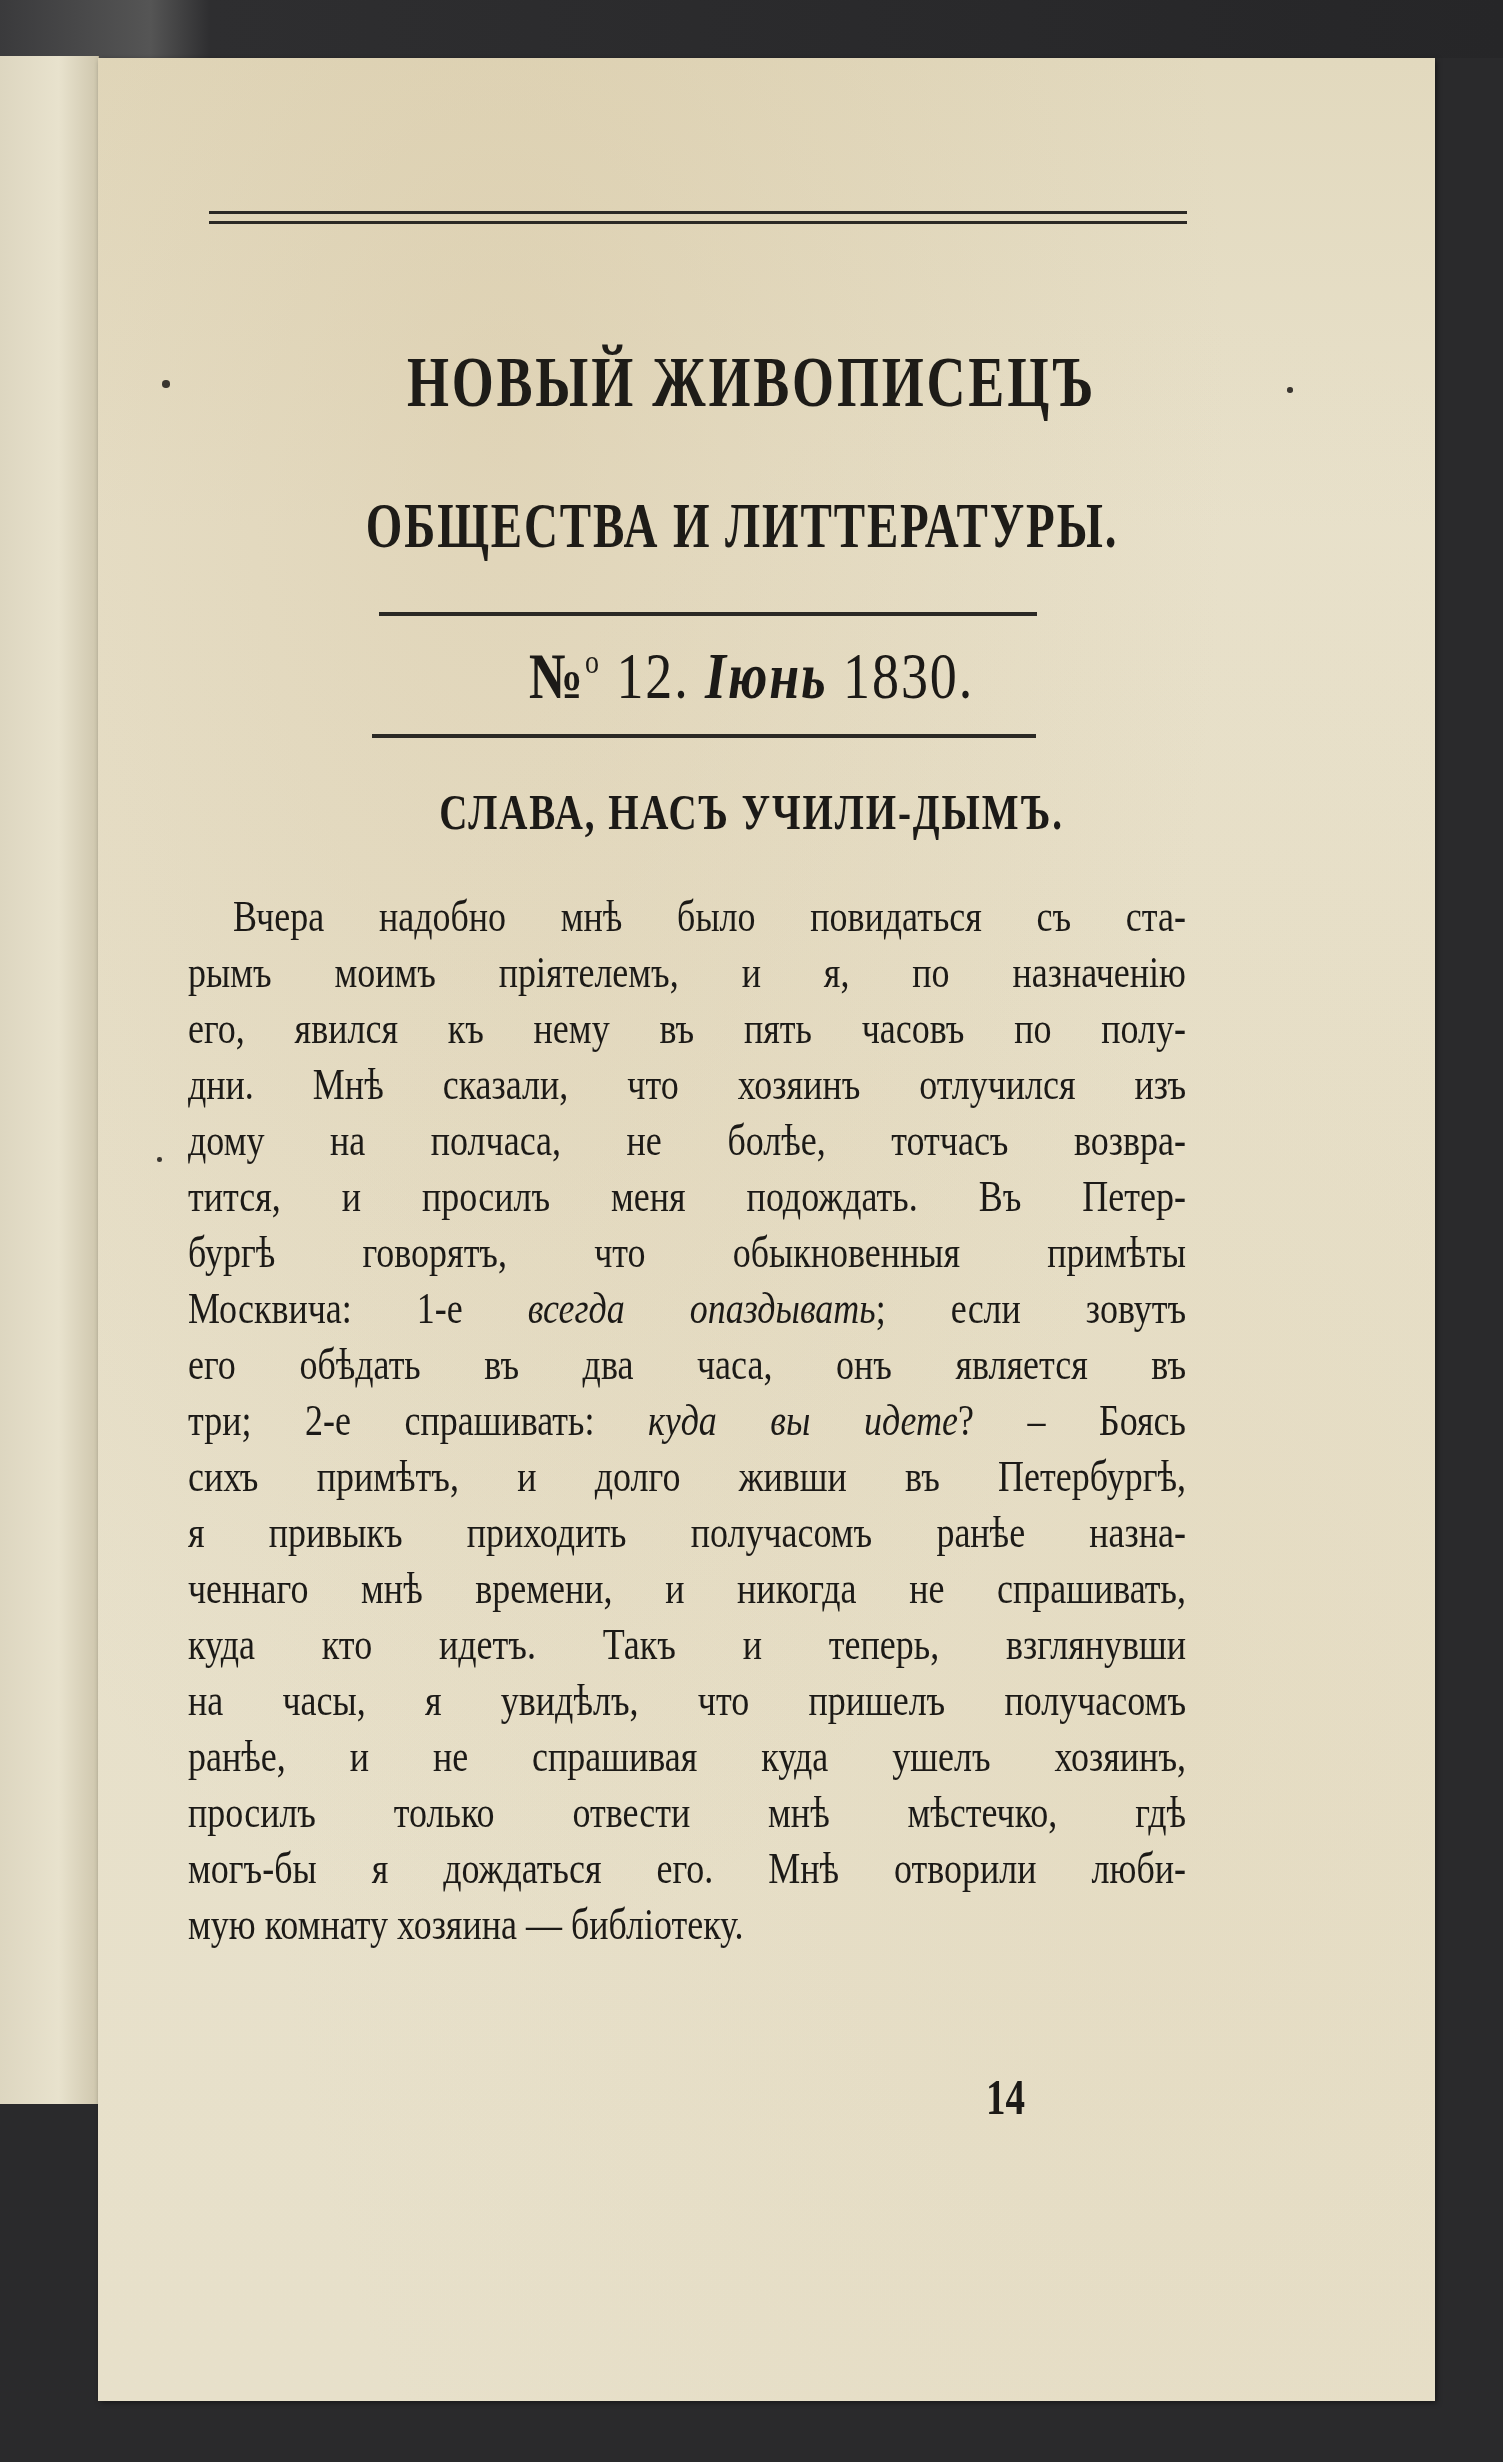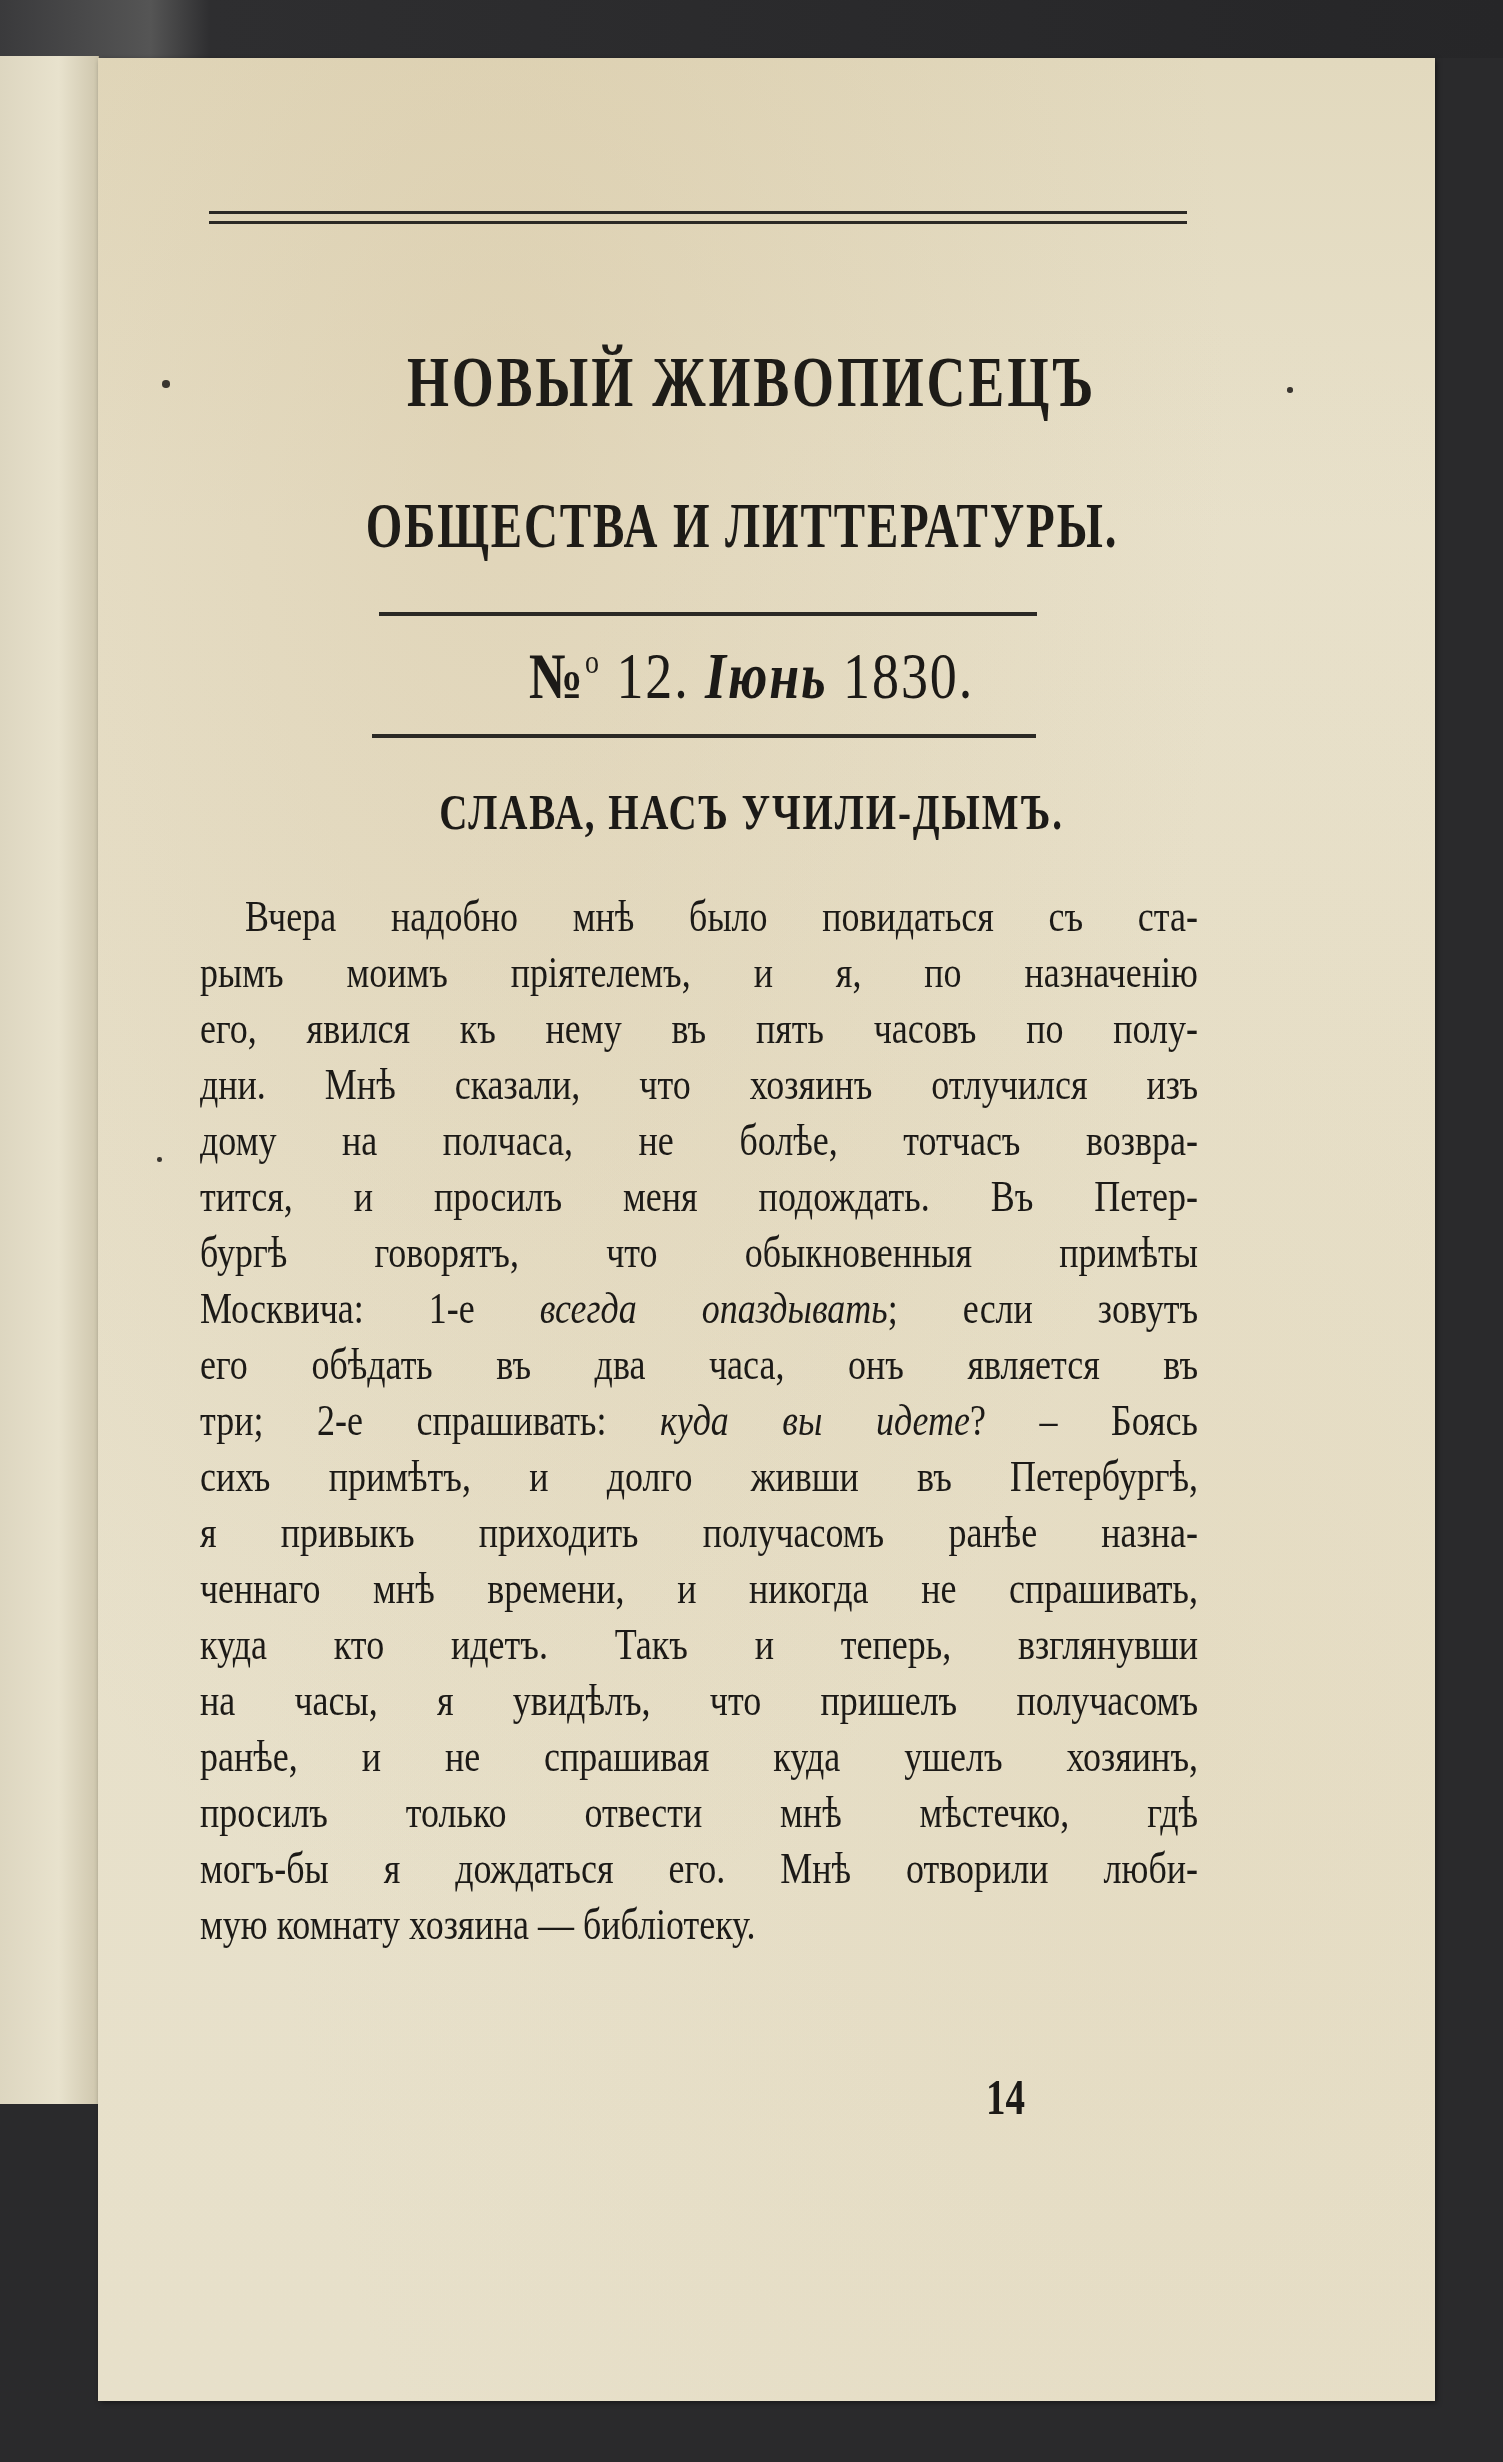--- a/index.html
+++ b/index.html
@@ -53,21 +53,21 @@
   .issue-line .month { font-style: italic; font-weight: bold; }
   .issue-line .num { font-weight: normal; }
   .issue-line .no { font-weight: bold; }
   .article-title {
     position: absolute; left: 0; width: 1503px; top: 782px; text-align: center;
     font-family: "Liberation Serif", serif; font-weight: bold; font-size: 39px;
     letter-spacing: 1.9px; transform: scaleY(1.3); transform-origin: top center;
     color: #1c1a17;
   }
   .body-text {
-    position: absolute; left: 200px; top: 888px; width: 998px;
+    position: absolute; left: 188px; top: 888px; width: 998px;
   }
   .body-line {
     height: 56px; line-height: 56px; font-family: "Liberation Serif", serif;
     font-size: 36px; white-space: nowrap; text-align: justify;
     text-align-last: justify; color: #1c1a17;
     transform: scaleY(1.22); transform-origin: center;
   }
   .body-line.indent { padding-left: 45px; }
   .body-line.last { text-align-last: left; }
   .body-line i { font-style: italic; }

